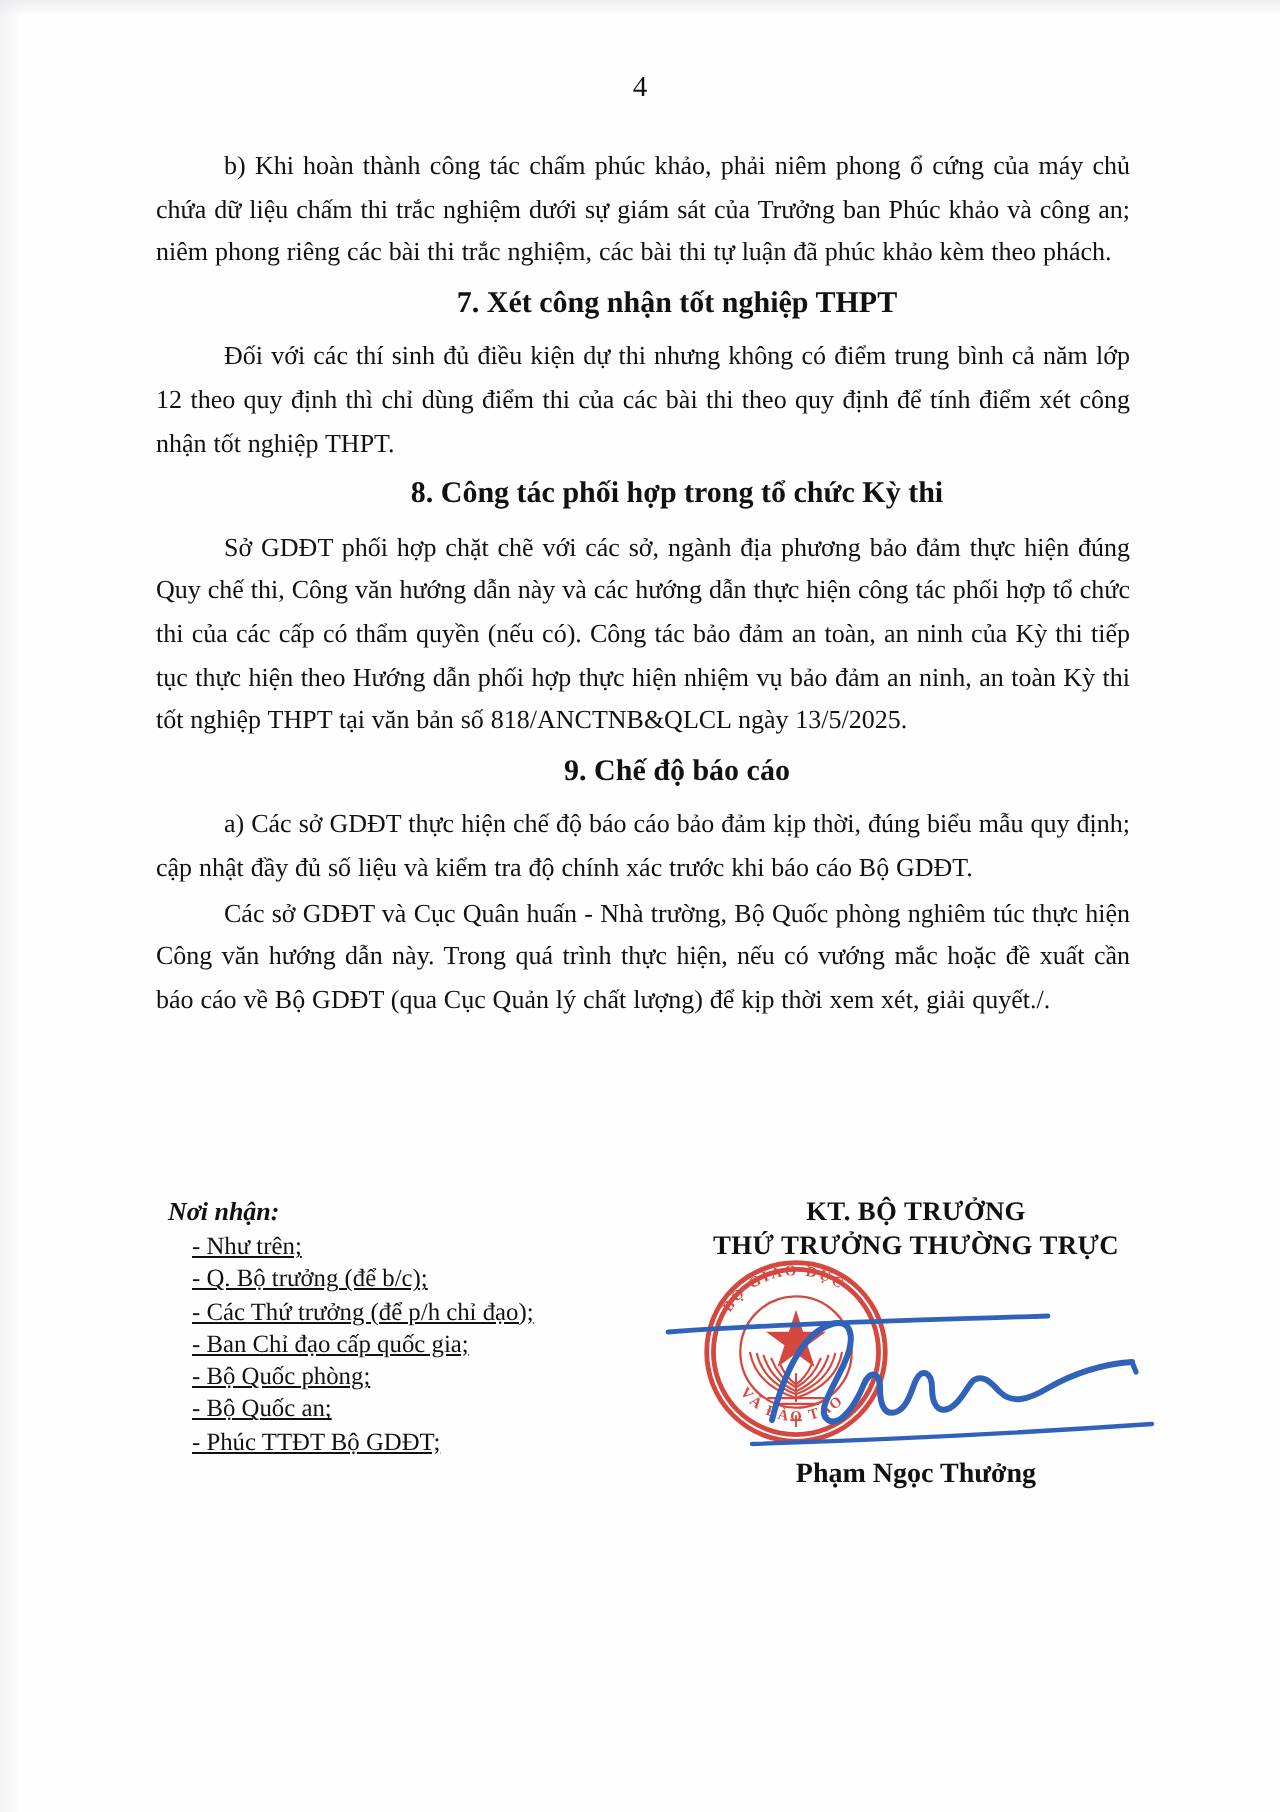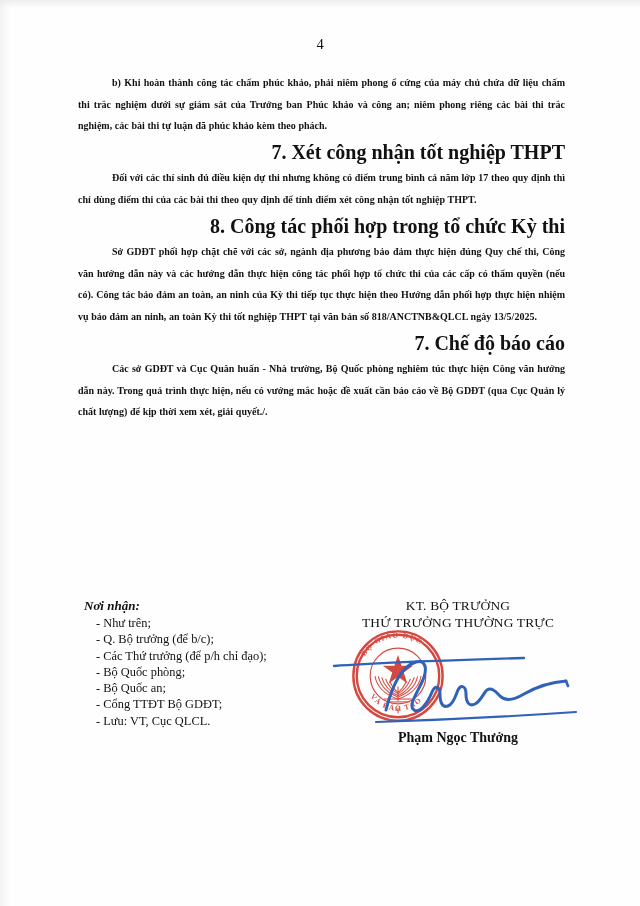--- a/index.html
+++ b/index.html
@@ -44,36 +44,35 @@
 
   .body-text {
     position: absolute;
     top: 72px;
     left: 78px;
     width: 487px;
   }
 
   p.para {
     margin: 0 0 1px 0;
-    font-size: 10px;
+    font-size: 13px;
     line-height: 21.6px;
     text-align: justify;
     text-indent: 34px;
     text-justify: inter-word;
     word-spacing: 0.2px;
-    font-weight: bold;
   }
 
   p.heading {
     margin: 5px 0 4px 0;
-    font-size: 20px;
+    font-size: 15px;
     line-height: 21.6px;
     font-weight: bold;
     text-indent: 34px;
-    text-align: right;
+    text-align: center;
   }
 
   
   .footer {
     position: absolute;
     top: 598px;
     left: 0;
     width: 591px;
     height: 200px;
   }
@@ -88,37 +87,38 @@
     font-size: 13px;
     font-weight: bold;
     font-style: italic;
     margin: 0 0 1px 0;
     line-height: 16px;
   }
   .recipients ul {
     list-style: none;
     margin: 0;
     padding: 0 0 0 12px;
+    text-decoration: underline;
   }
   .recipients li {
     font-size: 12.4px;
     line-height: 16.3px;
     white-space: nowrap;
   }
 
   .signature {
     position: absolute;
     left: 338px;
     top: 0;
     width: 240px;
     height: 200px;
   }
   .sig-title {
     text-align: center;
-    font-weight: normal;
+    font-weight: bold;
     font-size: 13.4px;
     line-height: 16.5px;
     letter-spacing: 0.2px;
   }
   .sig-name {
     position: absolute;
     top: 132px;
     left: 0;
     width: 240px;
     text-align: center;
@@ -149,39 +149,40 @@
 </head>
 <body>
 
 <div class="page">
 
   <div class="page-number">4</div>
 
   <div class="body-text">
       <p class="para">b) Khi hoàn thành công tác chấm phúc khảo, phải niêm phong ổ cứng của máy chủ chứa dữ liệu chấm thi trắc nghiệm dưới sự giám sát của Trưởng ban Phúc khảo và công an; niêm phong riêng các bài thi trắc nghiệm, các bài thi tự luận đã phúc khảo kèm theo phách.</p>
       <p class="heading">7. Xét công nhận tốt nghiệp THPT</p>
-      <p class="para">Đối với các thí sinh đủ điều kiện dự thi nhưng không có điểm trung bình cả năm lớp 17 theo quy định thì chỉ dùng điểm thi của các bài thi theo quy định để tính điểm xét công nhận tốt nghiệp THPT.</p>
+      <p class="para">Đối với các thí sinh đủ điều kiện dự thi nhưng không có điểm trung bình cả năm lớp 12 theo quy định thì chỉ dùng điểm thi của các bài thi theo quy định để tính điểm xét công nhận tốt nghiệp THPT.</p>
       <p class="heading">8. Công tác phối hợp trong tổ chức Kỳ thi</p>
       <p class="para">Sở GDĐT phối hợp chặt chẽ với các sở, ngành địa phương bảo đảm thực hiện đúng Quy chế thi, Công văn hướng dẫn này và các hướng dẫn thực hiện công tác phối hợp tổ chức thi của các cấp có thẩm quyền (nếu có). Công tác bảo đảm an toàn, an ninh của Kỳ thi tiếp tục thực hiện theo Hướng dẫn phối hợp thực hiện nhiệm vụ bảo đảm an ninh, an toàn Kỳ thi tốt nghiệp THPT tại văn bản số 818/ANCTNB&amp;QLCL ngày 13/5/2025.</p>
-      <p class="heading">7. Chế độ báo cáo</p>
+      <p class="heading">9. Chế độ báo cáo</p>
+      <p class="para">a) Các sở GDĐT thực hiện chế độ báo cáo bảo đảm kịp thời, đúng biểu mẫu quy định; cập nhật đầy đủ số liệu và kiểm tra độ chính xác trước khi báo cáo Bộ GDĐT.</p>
       <p class="para">Các sở GDĐT và Cục Quân huấn - Nhà trường, Bộ Quốc phòng nghiêm túc thực hiện Công văn hướng dẫn này. Trong quá trình thực hiện, nếu có vướng mắc hoặc đề xuất cần báo cáo về Bộ GDĐT (qua Cục Quản lý chất lượng) để kịp thời xem xét, giải quyết./.</p>
     </div>
 
   <div class="footer">
 
     <div class="recipients">
       <div class="recipients-title">Nơi nhận:</div>
       <ul>
           <li>- Như trên;</li>
           <li>- Q. Bộ trưởng (để b/c);</li>
           <li>- Các Thứ trưởng (để p/h chỉ đạo);</li>
+          <li>- Ban Chỉ đạo cấp quốc gia;</li>
           <li>- Bộ Quốc phòng;</li>
           <li>- Bộ Quốc an;</li>
-          <li>- Cổng TTĐT Bộ GDĐT;</li>
-          <li>- Lưu: VT, Cục QLCL.</li>
+          <li>- Phúc TTĐT Bộ GDĐT;</li>
         </ul>
     </div>
 
     <div class="signature">
       <div class="sig-title">
         <div>KT. BỘ TRƯỞNG</div>
         <div>THỨ TRƯỞNG THƯỜNG TRỰC</div>
       </div>
 
       <svg class="seal" viewBox="0 0 200 200" aria-hidden="true">

